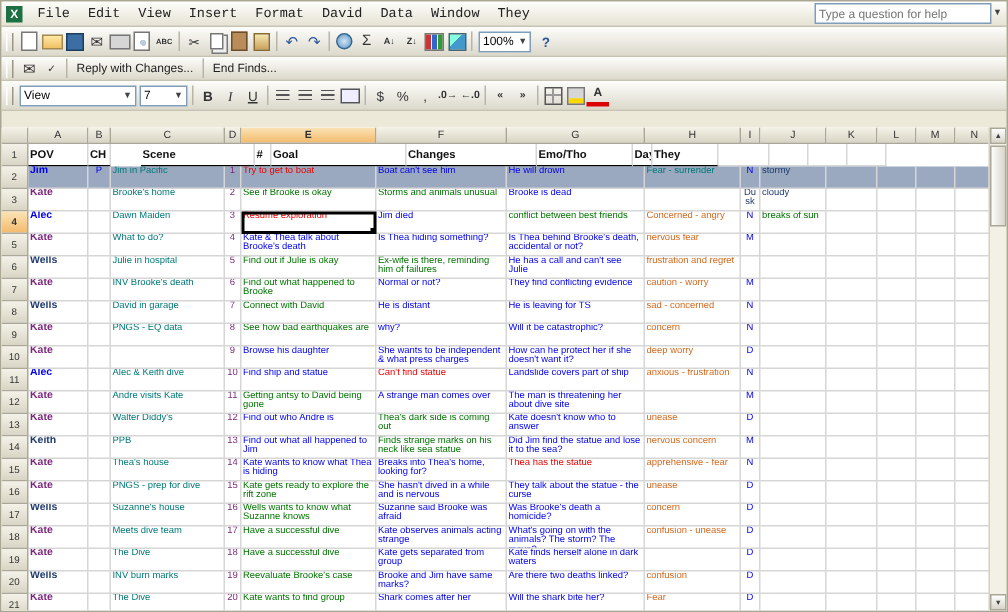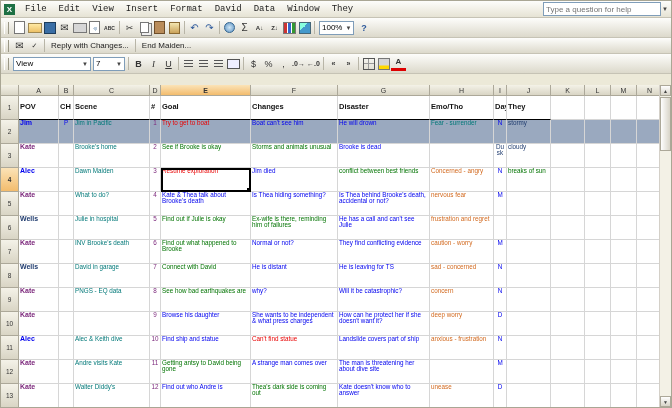--- a/index.html
+++ b/index.html
@@ -64,21 +64,21 @@
   .fxbtn{width:16px;text-align:center;font-size:8px;font-style:italic;font-family:"Liberation Serif",serif;color:#333;}
   .fval{flex:1;background:#fff;border:1px solid #aca899;height:12px;font-size:8px;padding:0 3px;line-height:12px;color:#222;overflow:hidden;}
 
   
   .sheet-wrap{position:absolute;top:84px;left:0;right:11px;bottom:0;overflow:hidden;background:#fff;}
   .colhead-row{display:flex;height:11px;}
   .rowhead,.colhead{background:linear-gradient(#f4f2e8,#d9d5c5);border-right:1px solid #aca899;border-bottom:1px solid #aca899;color:#333;display:flex;align-items:center;justify-content:center;box-sizing:border-box;flex:none;}
   .colhead{font-size:7px;height:11px;}
   .rowhead{font-size:6.5px;width:18px;}
   .colhead.sel,.rowhead.sel{background:linear-gradient(#fbe3b7,#f3bc6d);font-weight:bold;}
-  .gridrow{display:flex;height:24px;background:#fff;flex:none;}
+  .gridrow{display:flex;height:15px;background:#fff;flex:none;}
   .cell{border-right:1px solid #d6d6d6;border-bottom:1px solid #d6d6d6;font-size:6.3px;line-height:6.4px;padding:0 1px;overflow:hidden;box-sizing:border-box;flex:none;word-wrap:break-word;color:#111;}
   .cell.head{font-size:7.5px;font-weight:bold;border-bottom:1px solid #000;display:flex;align-items:center;}
   .cell.pov{font-weight:bold;font-size:7px;}
   .ctr{text-align:center;}
   .gridrow.hl .cell{background:#9aa9bf;}
   .cell.selected{outline:2px solid #000;outline-offset:-2px;position:relative;z-index:2;background:#fff;}
   .fillhandle{position:absolute;right:0;bottom:0;width:3px;height:3px;background:#000;}
 
   
   .vscroll{position:absolute;right:0;top:84px;bottom:0;width:11px;background:#f3f1e6;border-left:1px solid #d4d0c8;display:flex;flex-direction:column;}
@@ -165,21 +165,21 @@
     <span class="icon ic-help">?</span>
   </div>
 
   <div class="toolbar tb-rev">
     <span class="grip"></span>
     <span class="icon ic-mail" style="height:12px;">✉</span>
     <span class="icon" style="height:12px;font-size:7px;">✓</span>
     <span class="sep"></span>
     <span class="tb-label">Reply with Changes...</span>
     <span class="sep"></span>
-    <span class="tb-label">End Maiden...</span>
+    <span class="tb-label">End Finds...</span>
   </div>
 
   <div class="toolbar tb-fmt">
     <span class="grip"></span>
     <span class="fontbox w-font">
       <span>View</span>
       <span class="dd">▼</span>
     </span>
     <span class="fontbox w-size">
       <span>7</span>
@@ -237,25 +237,24 @@
         <div class="colhead" style="width: 44px;">J</div>
         <div class="colhead" style="width: 34px;">K</div>
         <div class="colhead" style="width: 26px;">L</div>
         <div class="colhead" style="width: 26px;">M</div>
         <div class="colhead" style="width: 26px;">N</div>
       </div>
       <div class="gridrow header">
         <div class="rowhead" style="width: 18px;">1</div>
         <div class="cell head" style="width: 40px;">POV</div>
         <div class="cell head" style="width: 15px;">CH</div>
-        <div class="cell head" style="width: 76px;">Scene</div>
+        <div class="cell head" style="width: 76px; margin-left: 20px;">Scene</div>
         <div class="cell head ctr" style="width: 11px;">#</div>
         <div class="cell head" style="width: 90px;">Goal</div>
         <div class="cell head" style="width: 87px;">Changes</div>
-        <div class="cell head" style="width: 92px;">Disaster</div>
         <div class="cell head" style="width: 64px;">Emo/Tho</div>
         <div class="cell head ctr" style="width: 13px;">Day</div>
         <div class="cell head" style="width: 44px;">They</div>
         <div class="cell" style="width: 34px;"></div>
         <div class="cell" style="width: 26px;"></div>
         <div class="cell" style="width: 26px;"></div>
         <div class="cell" style="width: 26px;"></div>
       </div>
       <div class="gridrow hl">
         <div class="rowhead" style="width: 18px;">2</div>

